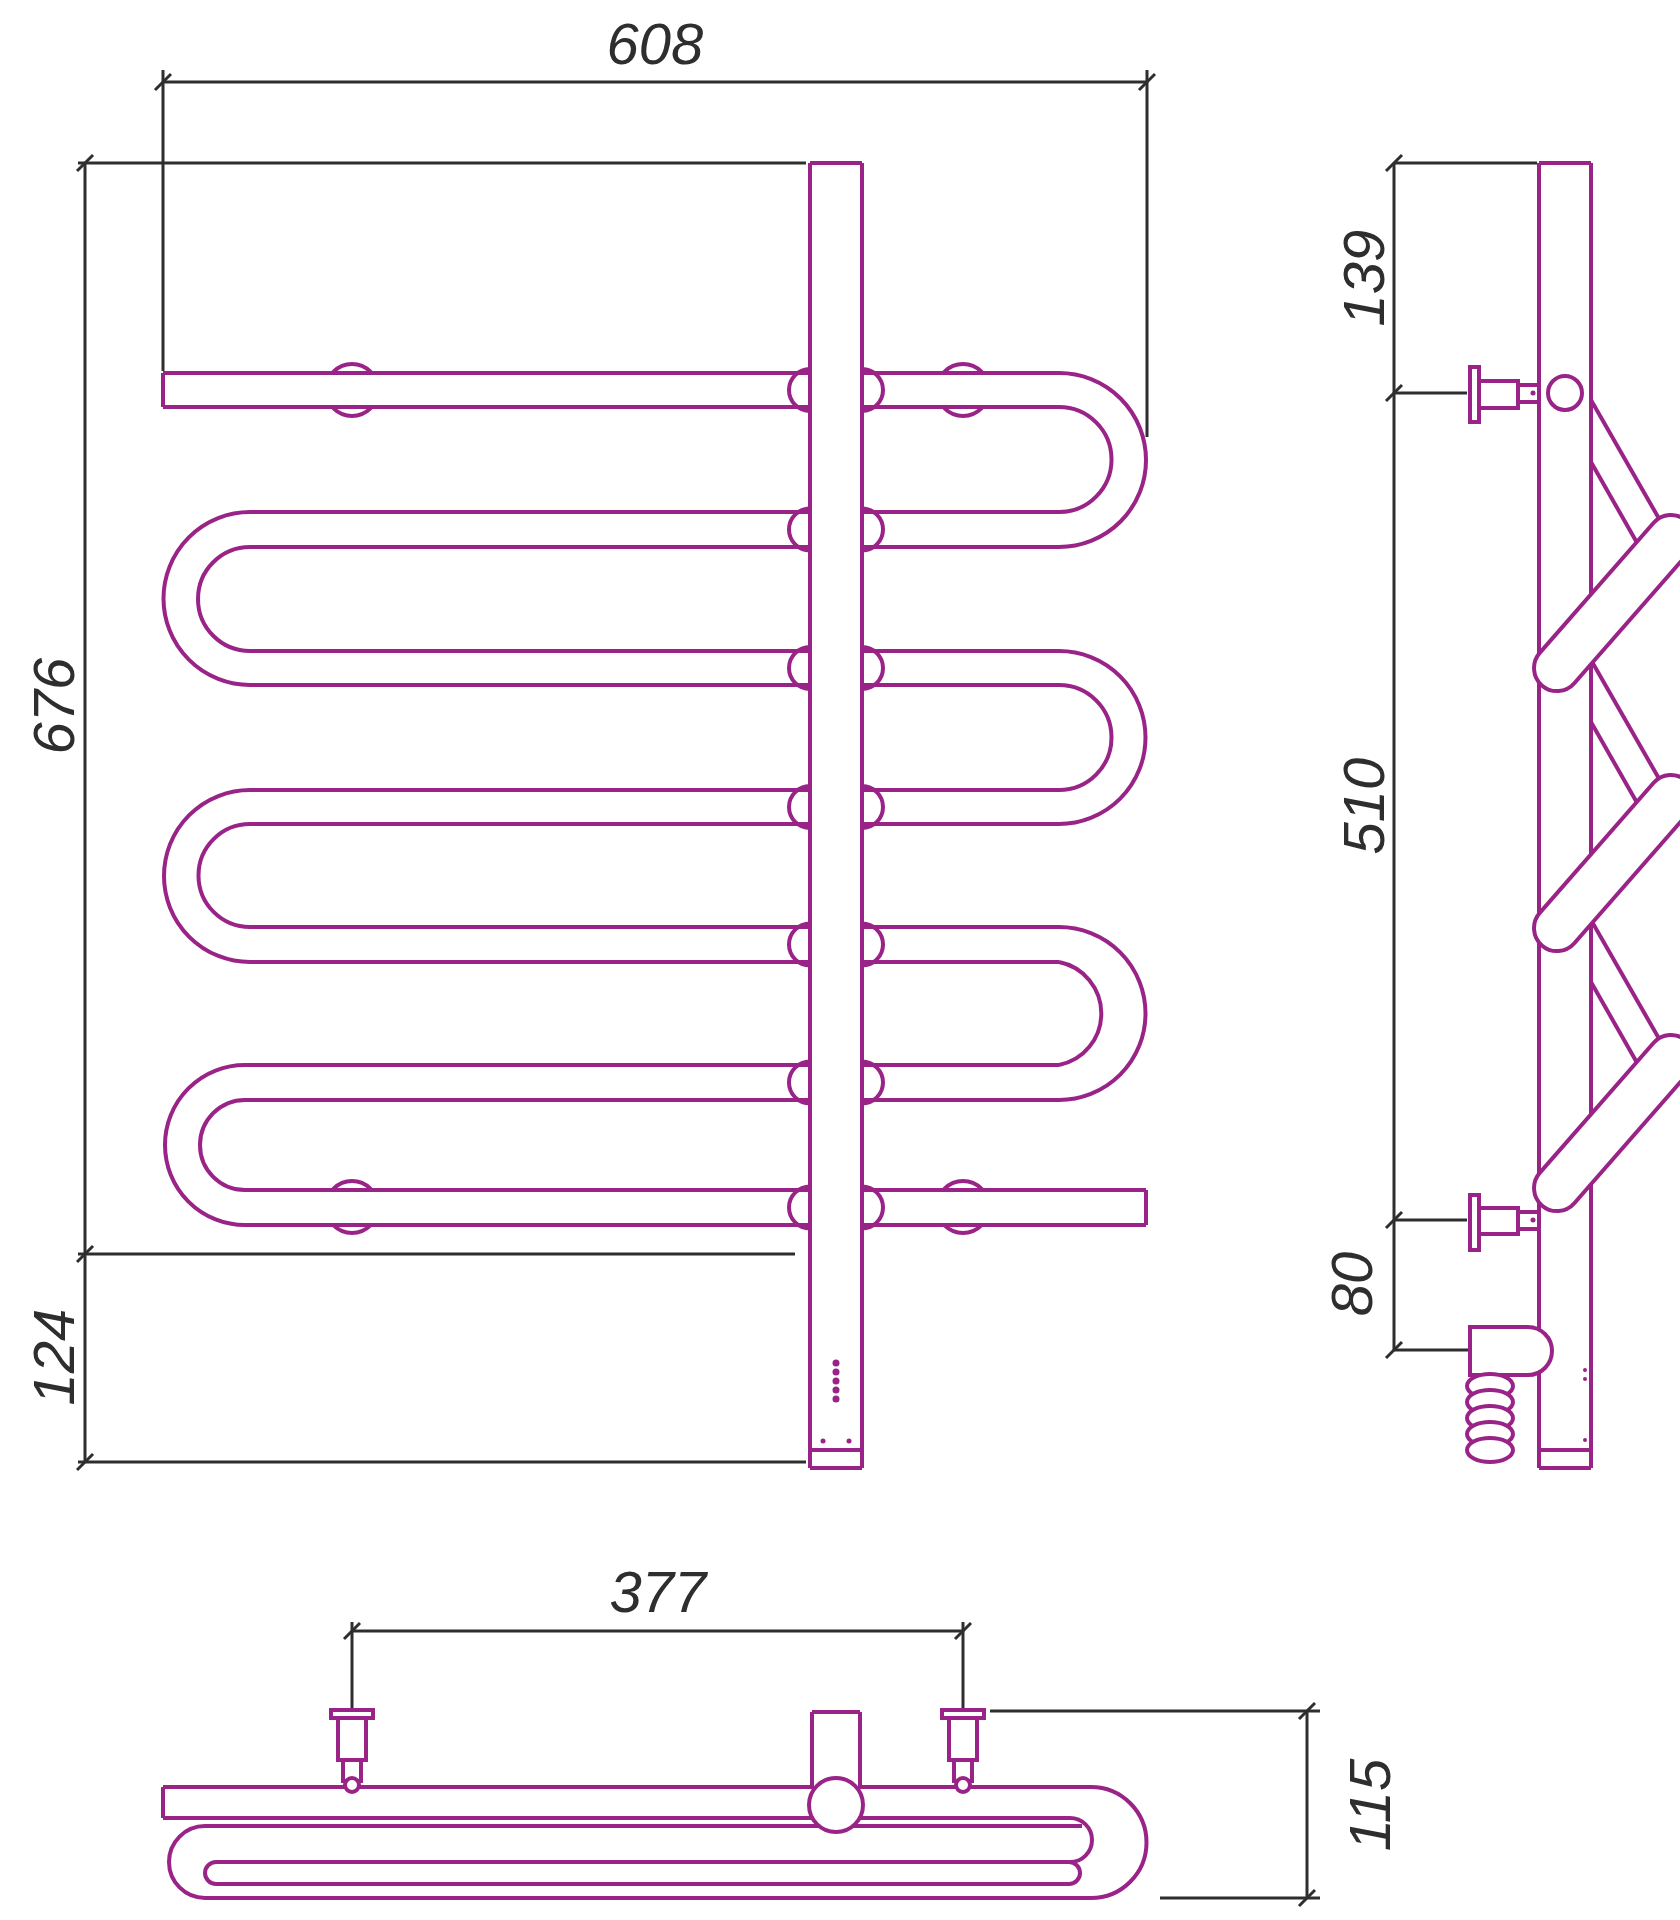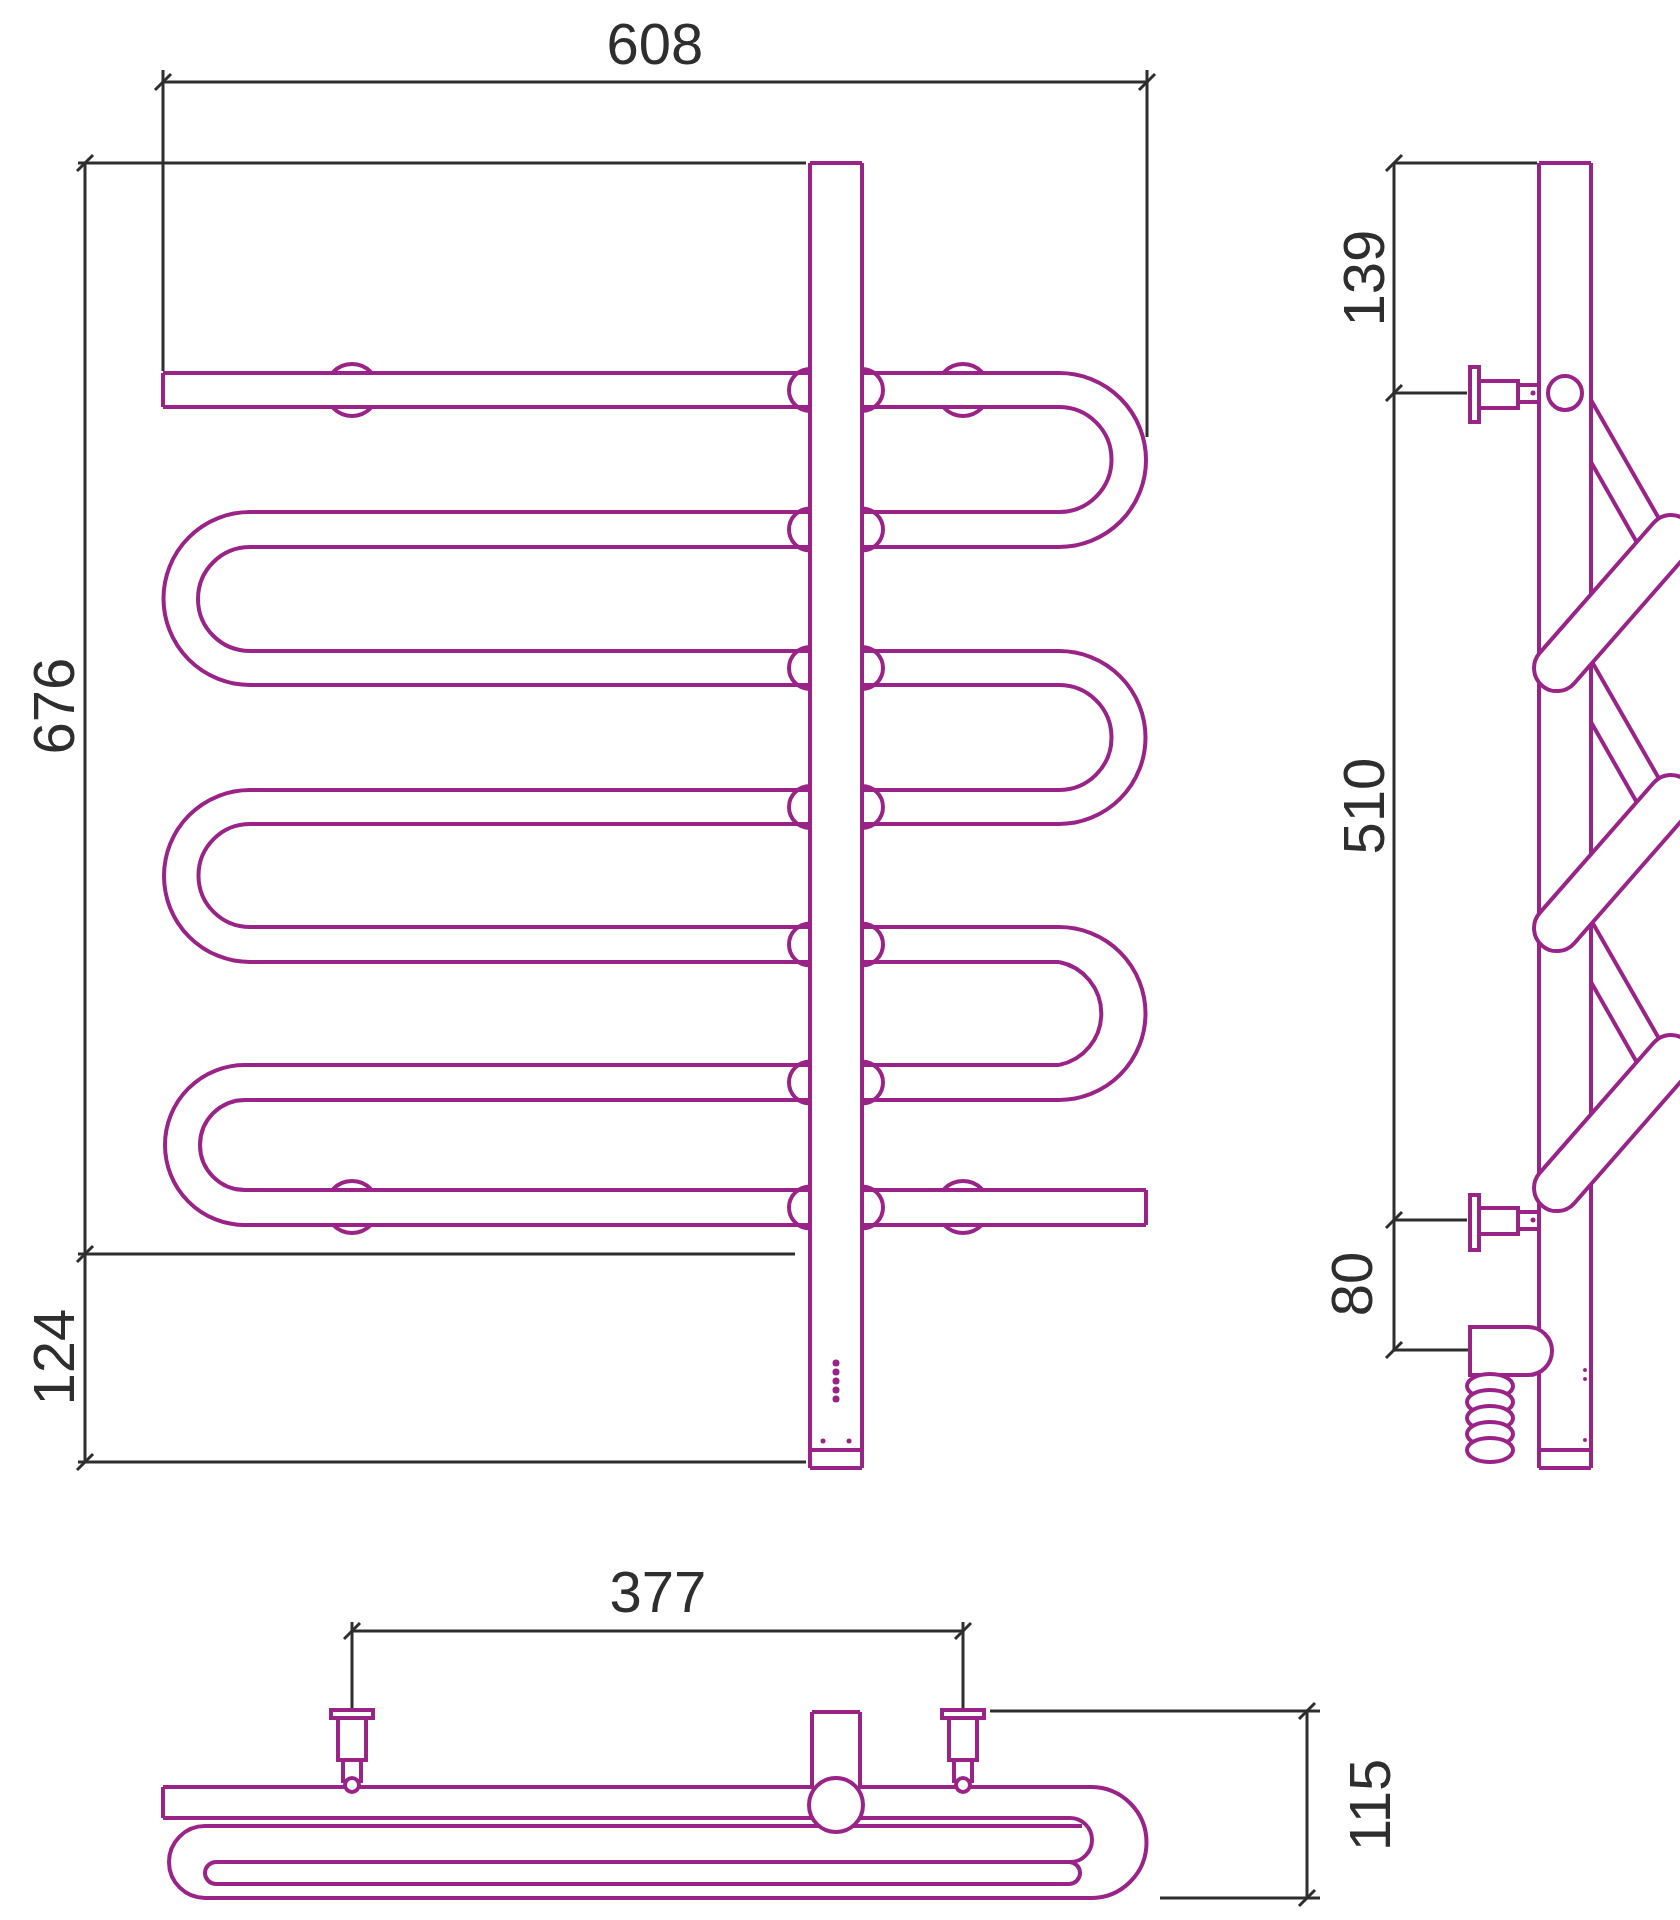--- a/index.html
+++ b/index.html
@@ -1,16 +1,16 @@
 <!DOCTYPE html>
 <html><head>
 <meta charset="utf-8">
 <style>
   html,body{margin:0;padding:0;background:#ffffff;}
-  .stage{position:relative;width:1680px;height:1920px;background:#ffffff;overflow:hidden;}
+  .stage{position:relative;width:1680px;height:1920px;background:#ffffff;overflow:hidden;font-style:italic;}
   svg{display:block;}
   .pipe{stroke:#9a2387;stroke-width:4;fill:none;}
   .pipefill{stroke:#9a2387;stroke-width:4;fill:#ffffff;}
   .pdot{fill:#9a2387;stroke:none;}
   .wfill{fill:#ffffff;stroke:none;}
   .dim{stroke:#2e2e2e;stroke-width:3;fill:none;}
   .tick{stroke:#2e2e2e;stroke-width:3;fill:none;}
   text{font-family:"Liberation Sans", sans-serif;font-size:58px;fill:#2e2e2e;}
 </style>
 </head>

